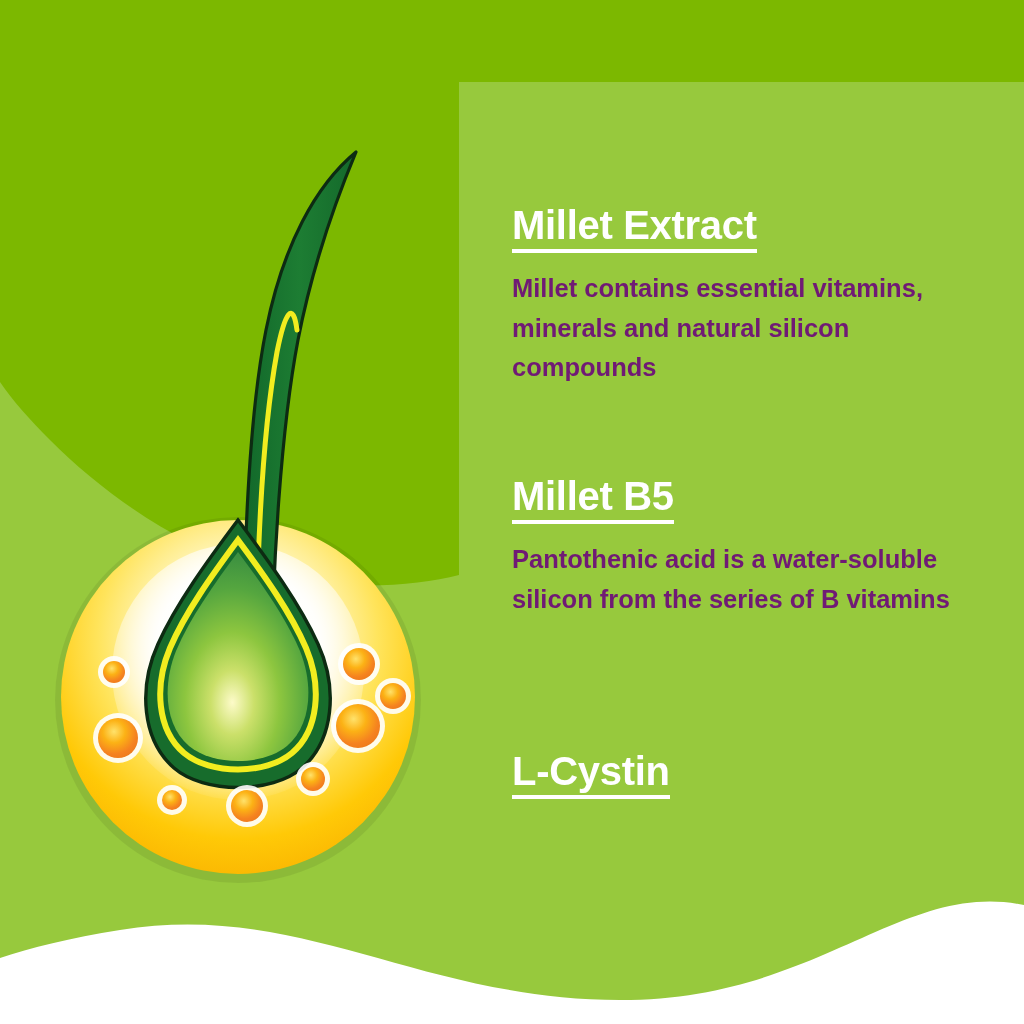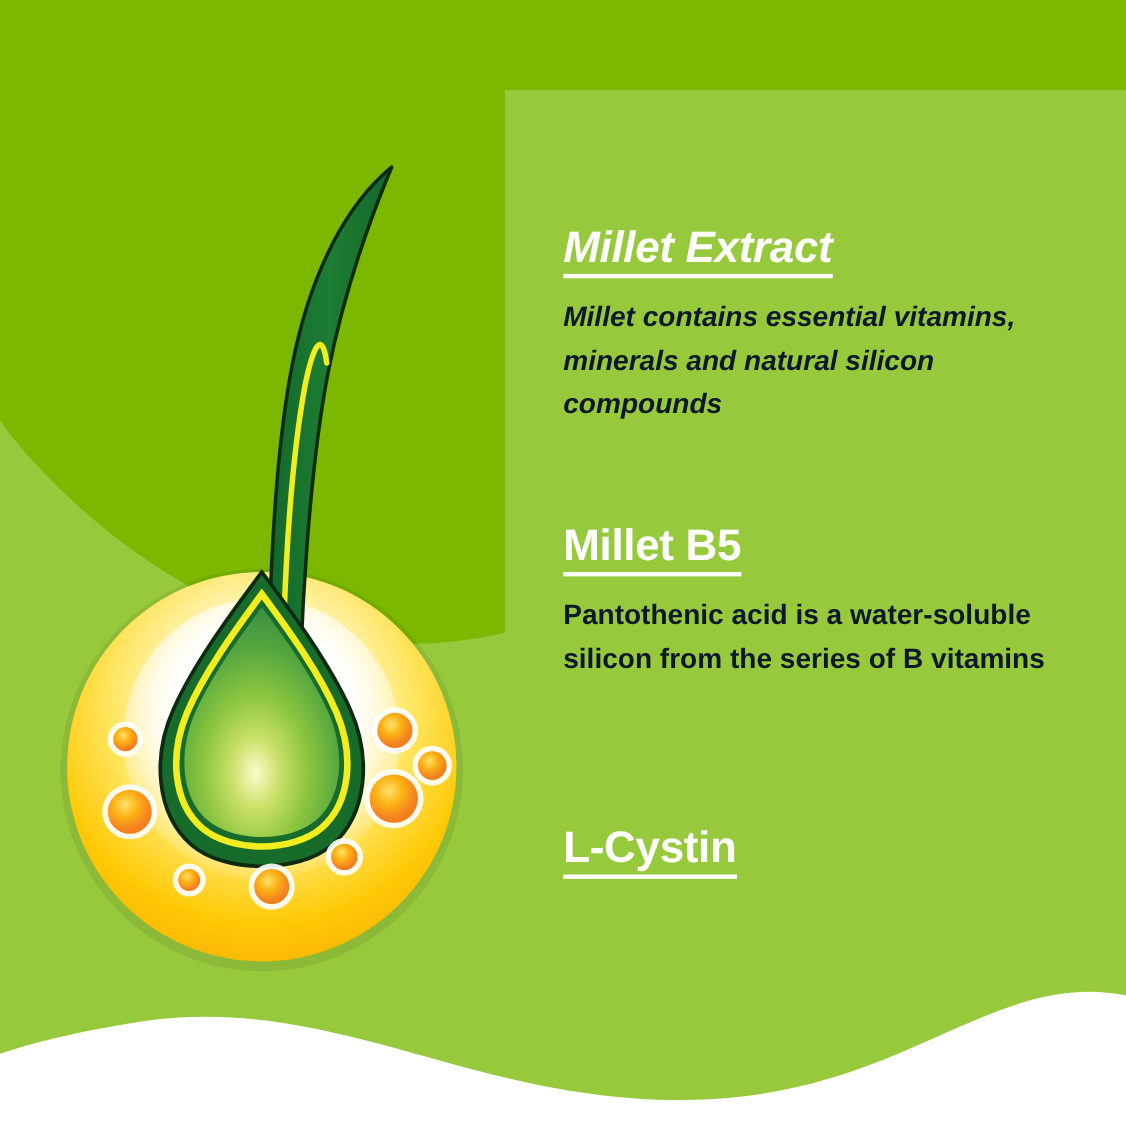--- a/index.html
+++ b/index.html
@@ -39,26 +39,26 @@
     color: #ffffff;
     letter-spacing: -0.3px;
     line-height: 1.05;
     border-bottom: 4px solid #ffffff;
     padding-bottom: 3px;
     margin: 0 0 16px 0;
   }
   .ing-desc {
     font-size: 25.5px;
     font-weight: bold;
-    color: #0f172a;
+    color: #701a75;
     line-height: 1.55;
     margin: 0;
     max-width: 465px;
   }
-  #block-1 { top: 104px; font-style: italic; }
+  #block-1 { top: 104px; }
   #block-2 { top: 375px; }
   #block-3 { top: 650px; }
   .ingredient { position: absolute; left: 0; width: 470px; }
 </style>
 </head>
 <body>
 
 <div id="canvas">
 
   <svg id="bg-svg" viewBox="0 0 1024 1024">

